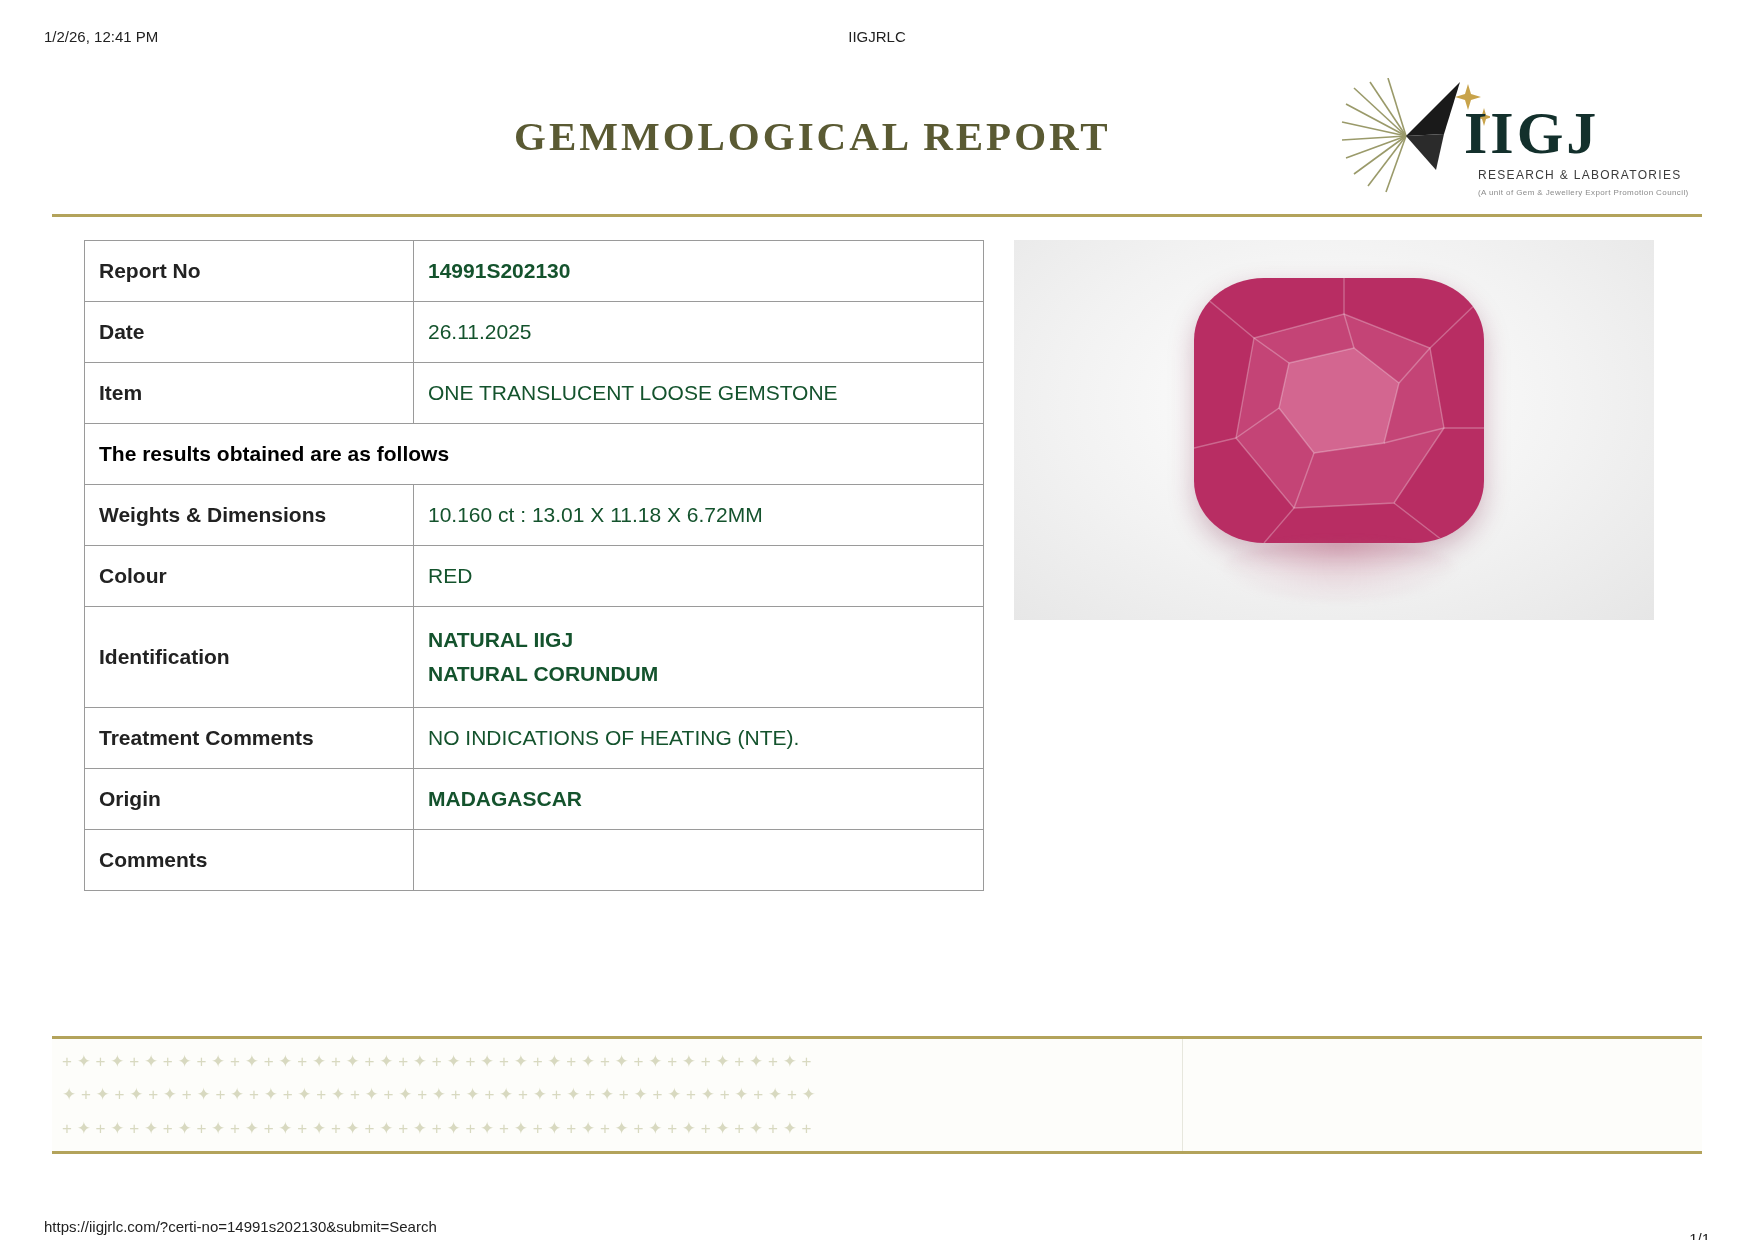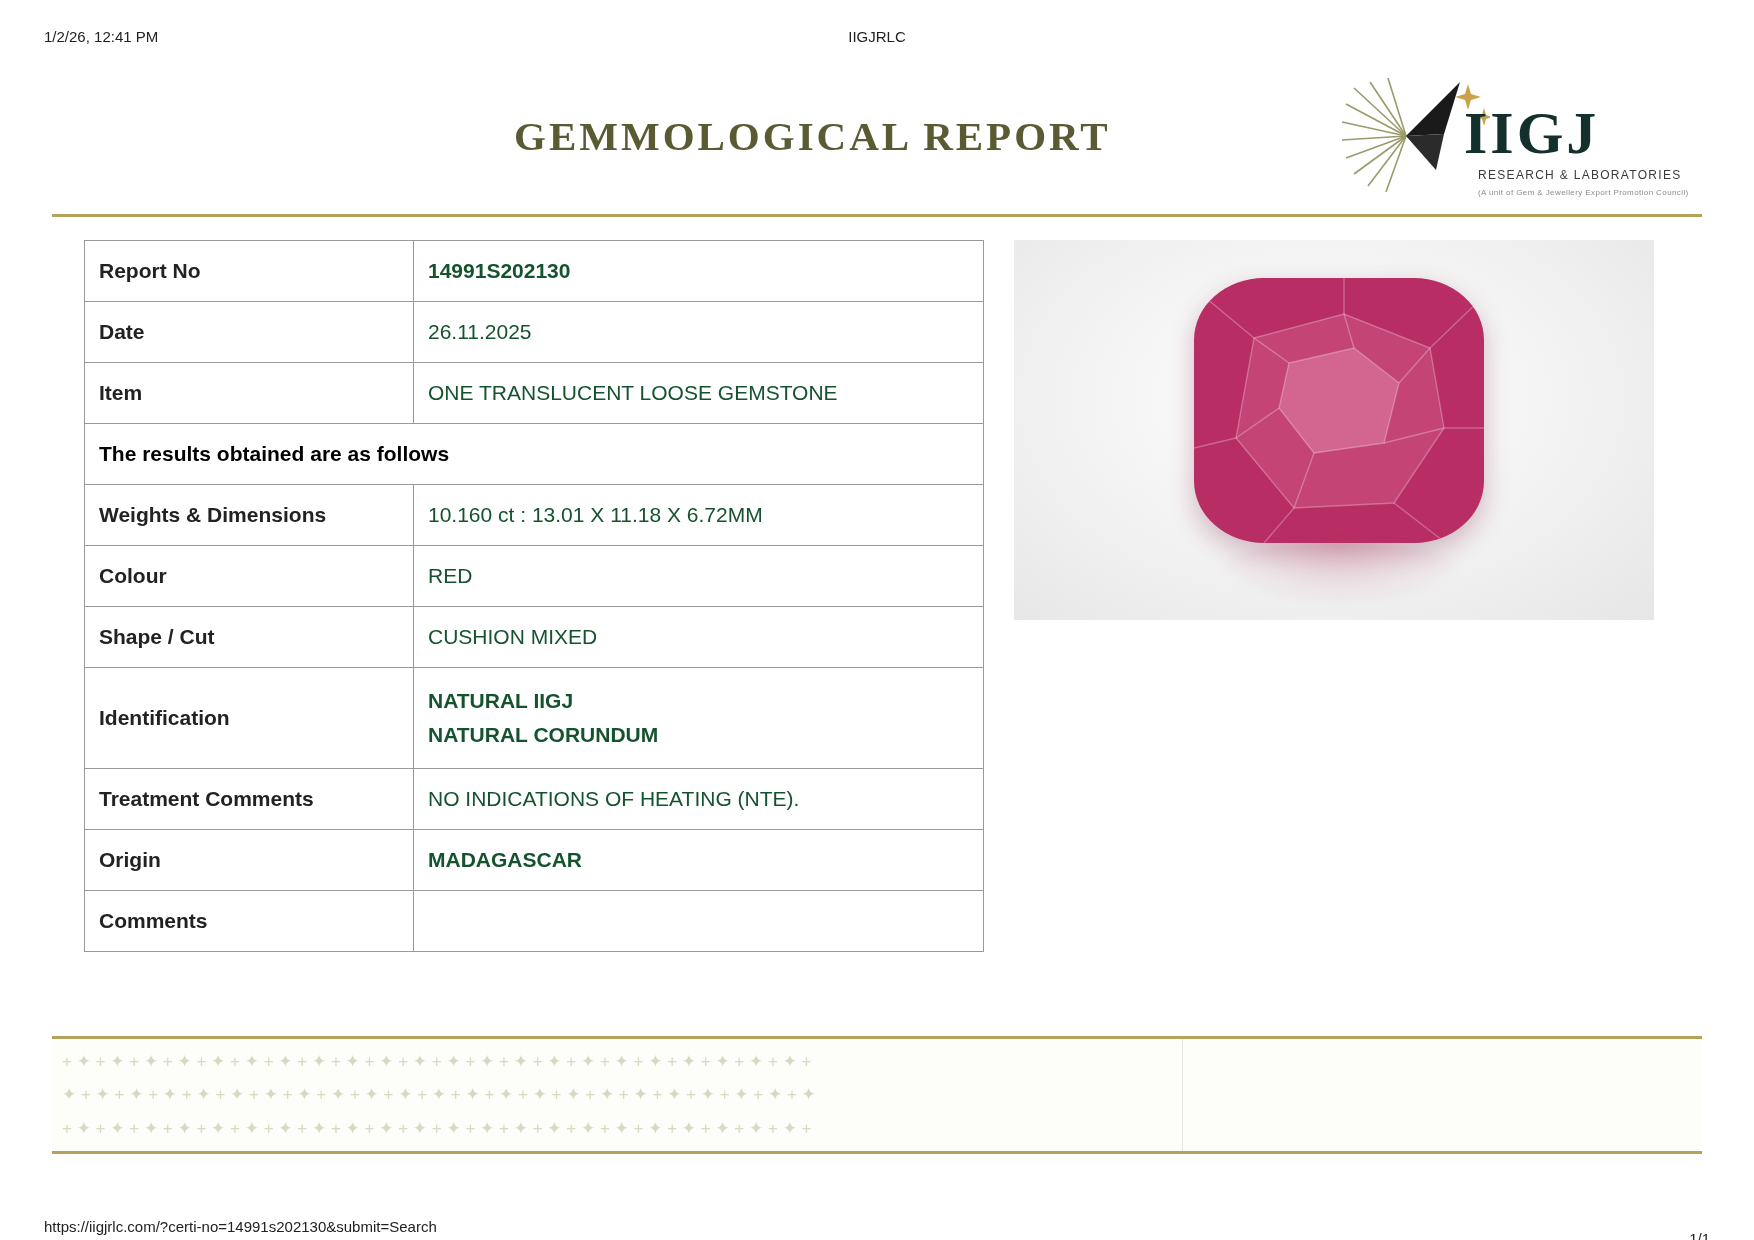--- a/index.html
+++ b/index.html
@@ -321,24 +321,20 @@
         <tr>
           <td class="span-note" colspan="2">The results obtained are as follows</td>
         </tr>
         <tr>
           <td class="label">Weights &amp; Dimensions</td>
           <td class="value">10.160 ct : 13.01 X 11.18 X 6.72MM</td>
         </tr>
         <tr>
           <td class="label">Colour</td>
           <td class="value">RED</td>
-        </tr>
-        <tr>
-          <td class="label">Shape / Cut</td>
-          <td class="value">CUSHION MIXED</td>
         </tr>
         <tr>
           <td class="label">Identification</td>
           <td class="value">
             <span class="ident-line">NATURAL IIGJ</span>
             <span class="ident-line">NATURAL CORUNDUM</span>
           </td>
         </tr>
         <tr>
           <td class="label">Treatment Comments</td>

